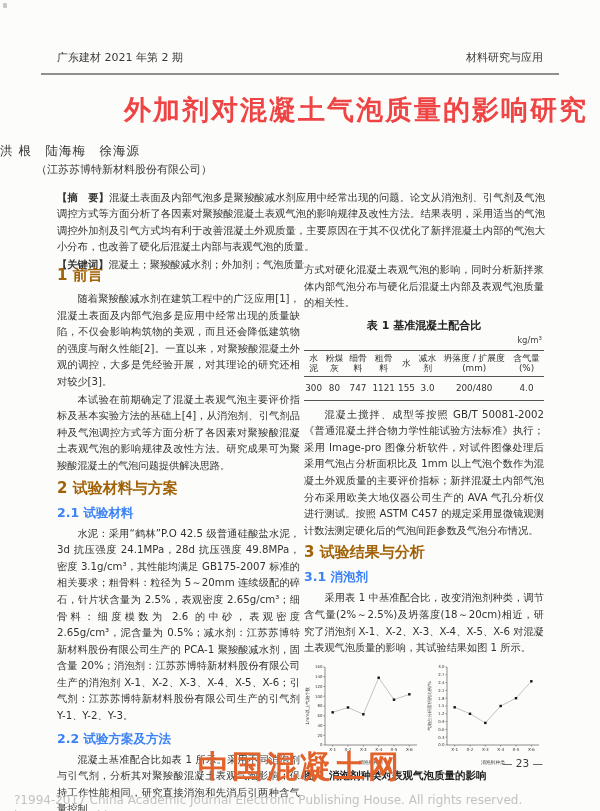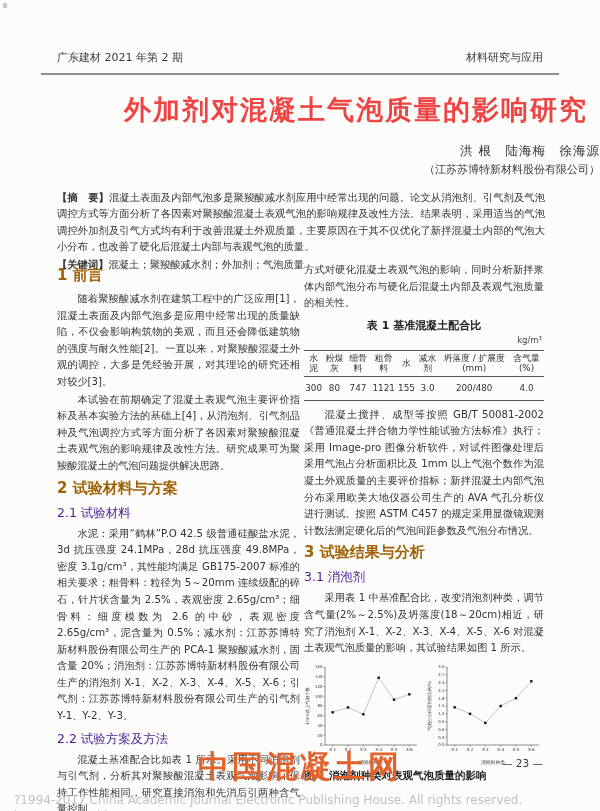--- a/index.html
+++ b/index.html
@@ -17,36 +17,36 @@
 
   
   .journal-header{position:absolute;left:57px;right:57px;top:50px;font-size:11px;color:#3a3a3a;}
   .journal-header .hl{float:left;}
   .journal-header .hr{float:right;}
   .header-rule{position:absolute;left:41px;right:41px;top:73px;height:2px;background:#8f8f8f;}
 
   
   .paper-title{position:absolute;left:0;right:12px;top:92px;text-align:right;
     font-size:27px;font-weight:bold;letter-spacing:2px;color:#ef4444;}
-  .paper-authors{position:absolute;left:0;right:0;top:143px;text-align:right;font-size:12.5px;color:#333;letter-spacing:1px;}
-  .paper-affil{position:absolute;left:0;right:0;top:162px;text-align:right;font-size:11px;color:#3a3a3a;}
+  .paper-authors{position:absolute;left:0;right:12px;top:143px;text-align:left;font-size:12.5px;color:#333;letter-spacing:1px;}
+  .paper-affil{position:absolute;left:0;right:0;top:162px;text-align:left;font-size:11px;color:#3a3a3a;padding-left:36px;}
 
   
   .abstract{position:absolute;left:57px;right:55px;top:189px;font-size:10.3px;line-height:16.3px;text-align:justify;color:#333;}
   .abstract .lbl{font-weight:bold;}
   .abstract .kw-line{margin-top:2px;}
 
   
   .col{position:absolute;top:262px;font-size:10.2px;line-height:16.6px;color:#333;text-align:justify;}
   .col-left{left:57px;width:243px;}
   .col-right{left:304px;width:240px;}
   .col p{margin:0 0 1px 0;}
   .col p.ind{text-indent:2em;}
   h1.sec{font-size:15px;font-weight:bold;color:#a16207;margin:3px 0 6px 0;line-height:20px;text-align:left;}
-  h2.sub{font-size:12.5px;font-weight:normal;color:#4c1d95;margin:5px 0 5px 0;line-height:17px;text-align:left;}
+  h2.sub{font-size:12.5px;font-weight:bold;color:#3b82f6;margin:5px 0 5px 0;line-height:17px;text-align:left;}
 
   
   .tbl-title{margin-top:6px;text-align:center;font-size:11px;font-weight:bold;color:#222;}
   .tbl-unit{text-align:right;font-size:8.5px;color:#444;margin:-2px 2px 1px 0;}
   table.cfg{width:100%;border-collapse:collapse;font-size:8.8px;color:#333;
     border-top:1.6px solid #555;border-bottom:1.6px solid #555;}
   table.cfg th{font-weight:normal;padding:2px 1px;text-align:center;border-bottom:1px solid #555;line-height:10.5px;}
   table.cfg td{padding:3px 1px;text-align:center;}
   .tbl-wrap{margin-bottom:6px;}
 

